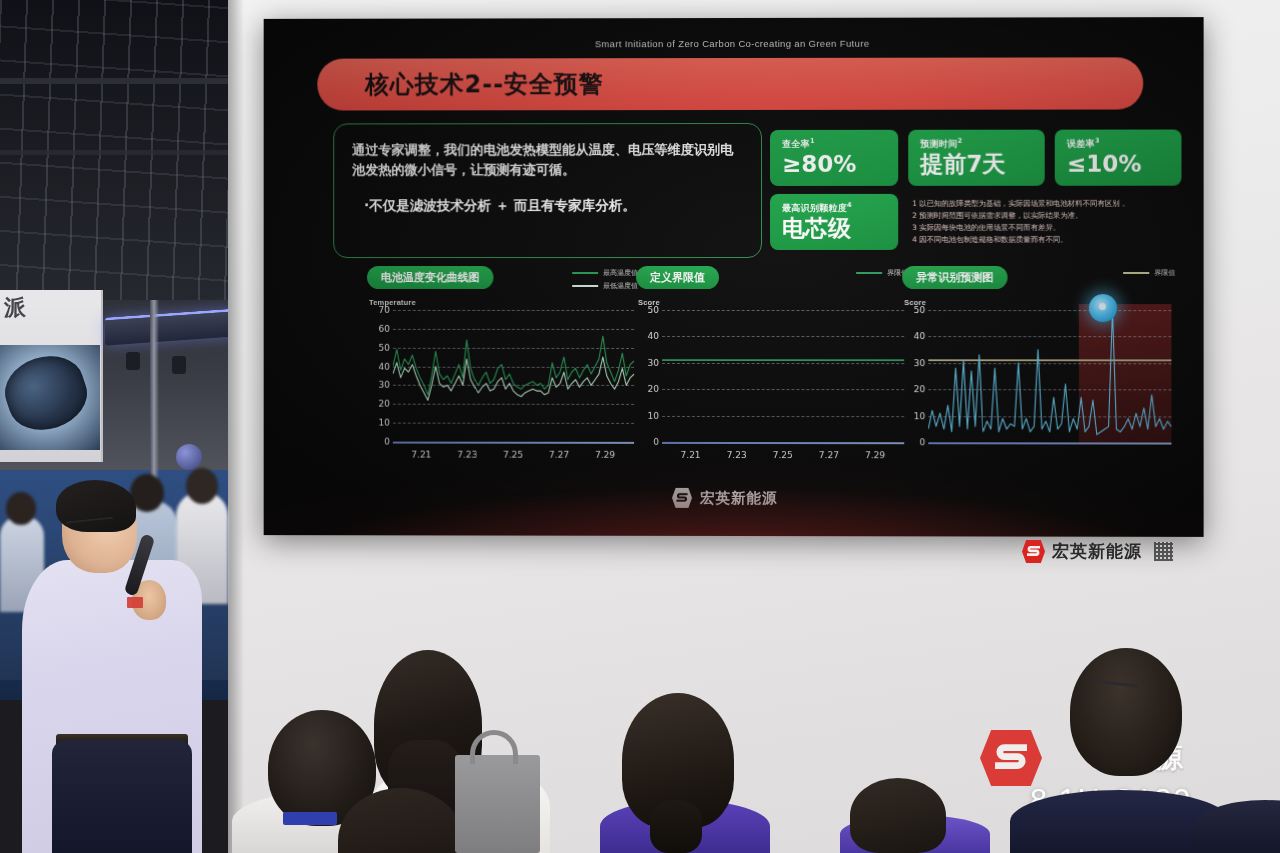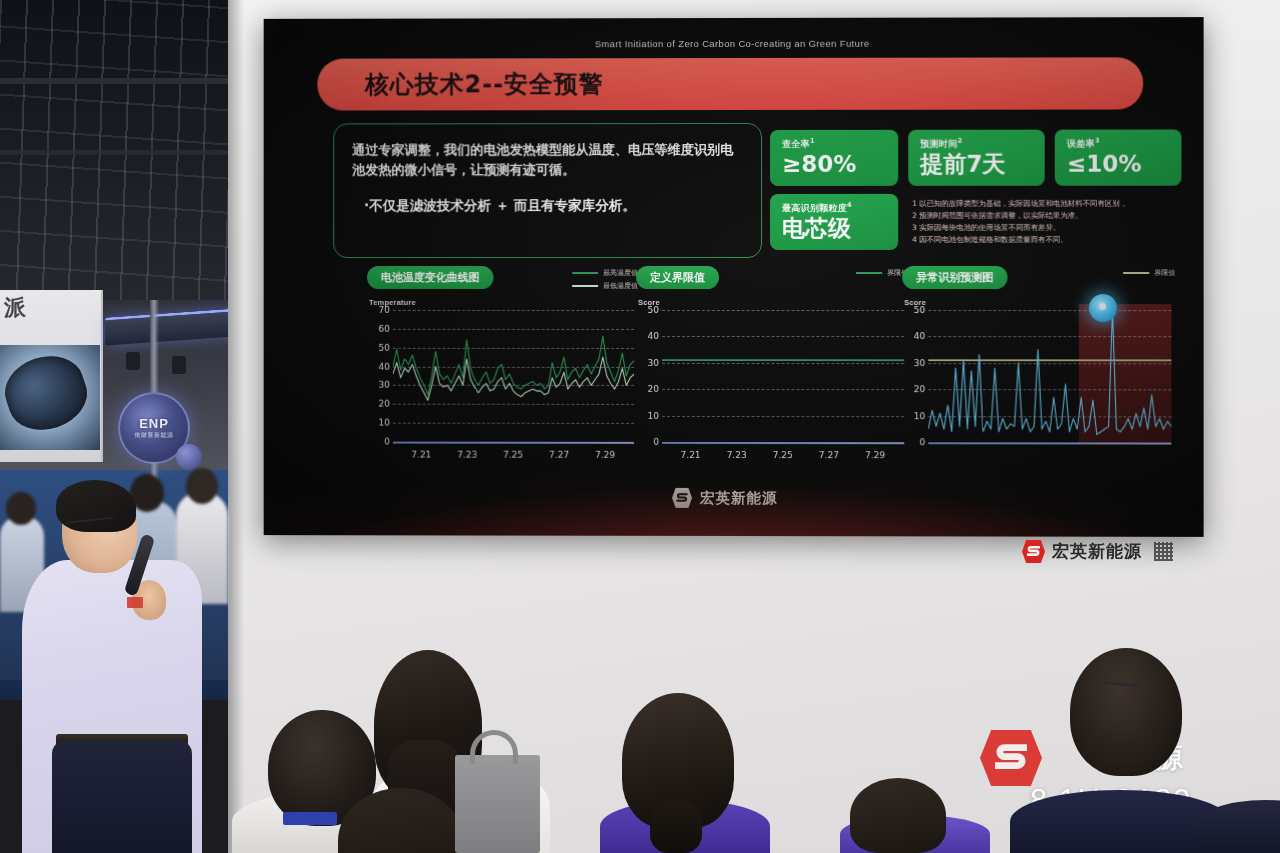--- a/index.html
+++ b/index.html
@@ -355,27 +355,20 @@
 
   <div class="kiosk"></div>
   <div class="kiosk-logo">派</div>
   <div class="kiosk-screen"></div>
 
   <div class="booth-canopy"></div>
   <div class="spot" style="left:126px;top:352px;"></div>
   <div class="spot" style="left:172px;top:356px;"></div>
   <div class="pole"></div>
 
-  <div class="enp-wrap">
-    <div class="enp-ring"></div>
-    <div class="enp-text">
-      <span>ENP</span>
-      <span class="enp-sub">依耐普新能源</span>
-    </div>
-  </div>
   <div class="enp-dot" style="left:176px;top:444px;"></div>
 
   <div class="wall"></div>
   <div class="wall-edge-l"></div>
 
   <div class="slide">
 
     <div class="slide-subtitle">Smart Initiation of Zero Carbon Co-creating an Green Future</div>
 
     <div class="title-pill">

